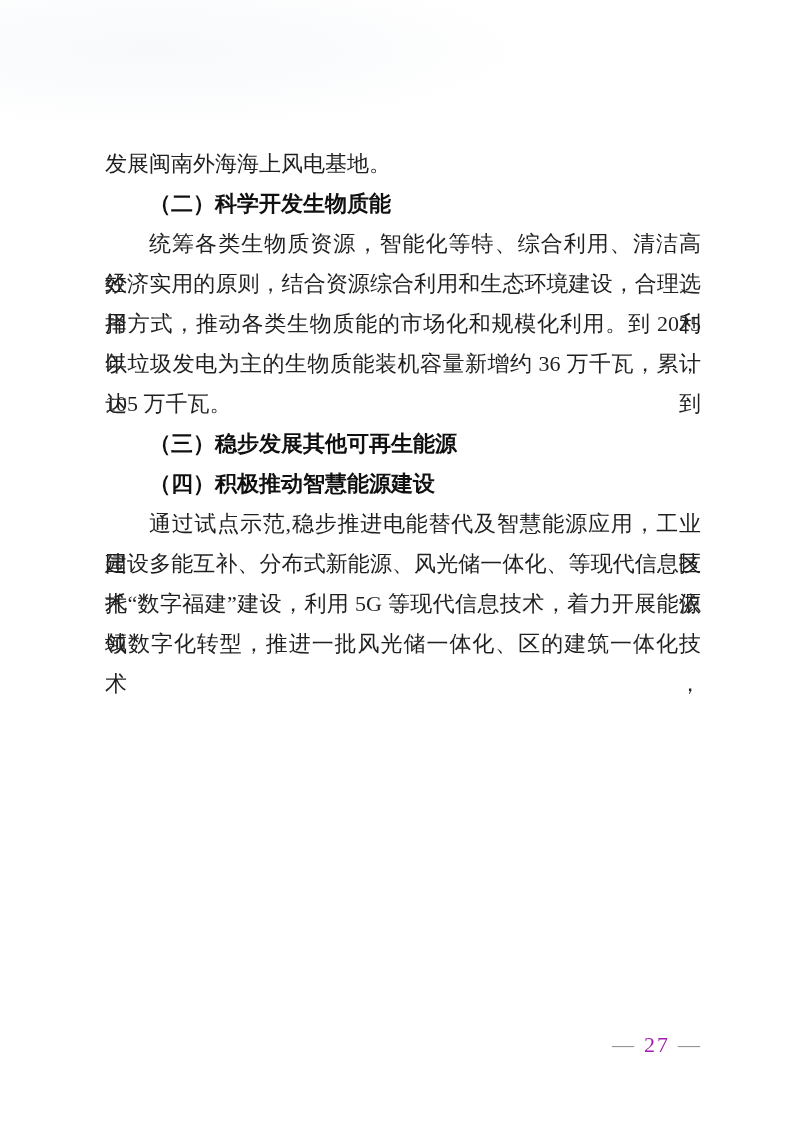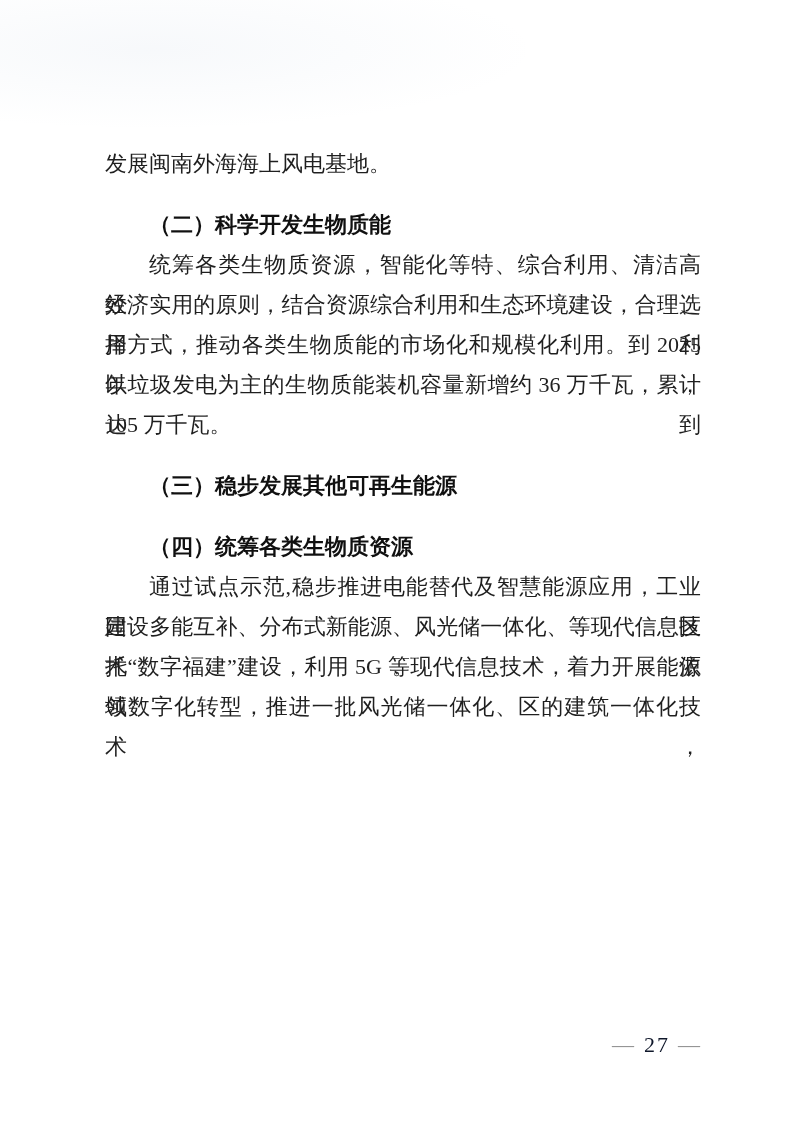--- a/index.html
+++ b/index.html
@@ -33,34 +33,33 @@
     text-align: justify;
     text-align-last: justify;
     letter-spacing: 0;
     color: #1f1f1f;
   }
   .line.indent { text-indent: 44px; }
   .line.end-left { text-align-last: left; }
   .block.heading .line {
     font-weight: bold;
     color: #101010;
-    margin-top: 21px;
   }
   .pageno {
     position: absolute;
     top: 1028px;
     right: 90px;
     font-size: 22px;
     line-height: 34px;
     color: #3c3c3c;
     letter-spacing: 2px;
     white-space: nowrap;
   }
   .pageno .dash { color: #8f8f8f; padding: 0 8px; }
-  .pageno .num { color: #0f172a; }
+  .pageno .num { color: #a21caf; }
 </style>
 </head>
 <body>
 
 <div class="page">
   <div class="scan-tint"></div>
 
   <div class="content">
 
   <div class="block para">
@@ -73,21 +72,21 @@
         <div class="line indent">统筹各类生物质资源，智能化等特、综合利用、清洁高效、</div>
         <div class="line">经济实用的原则，结合资源综合利用和生态环境建设，合理选择利</div>
         <div class="line">用方式，推动各类生物质能的市场化和规模化利用。到 2025 年，</div>
         <div class="line">以垃圾发电为主的生物质能装机容量新增约 36 万千瓦，累计达到</div>
         <div class="line end-left">105 万千瓦。</div>
       </div>
       <div class="block heading">
         <div class="line indent end-left">（三）稳步发展其他可再生能源</div>
       </div>
       <div class="block heading">
-        <div class="line indent end-left">（四）统筹各类生物质资源</div>
+        <div class="line indent end-left">（四）积极推动智慧能源建设</div>
       </div>
       <div class="block para">
         <div class="line indent">通过试点示范,稳步推进电能替代及智慧能源应用，工业园区</div>
         <div class="line">建设多能互补、分布式新能源、风光储一体化、等现代信息技术。依</div>
         <div class="line">托“数字福建”建设，利用 5G 等现代信息技术，着力开展能源领</div>
         <div class="line">域数字化转型，推进一批风光储一体化、区的建筑一体化技术，</div>
       </div>
     </div>
 
   <div class="pageno">

